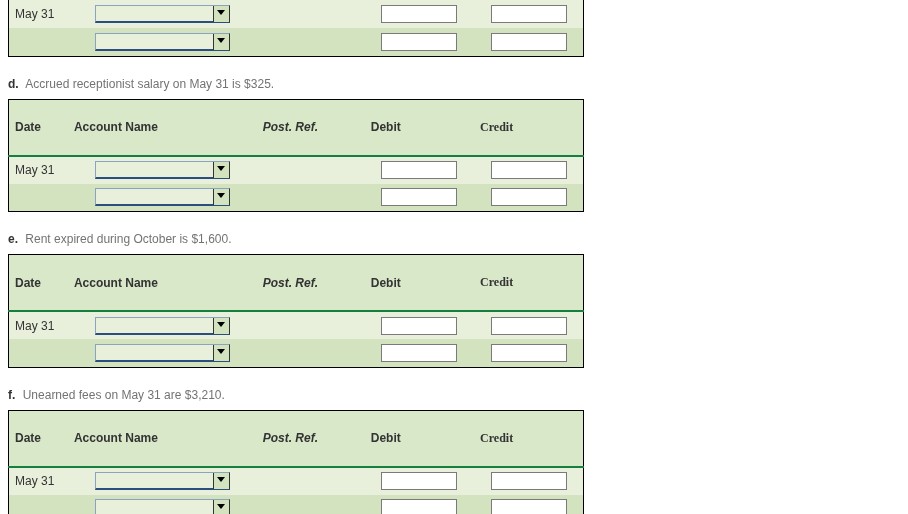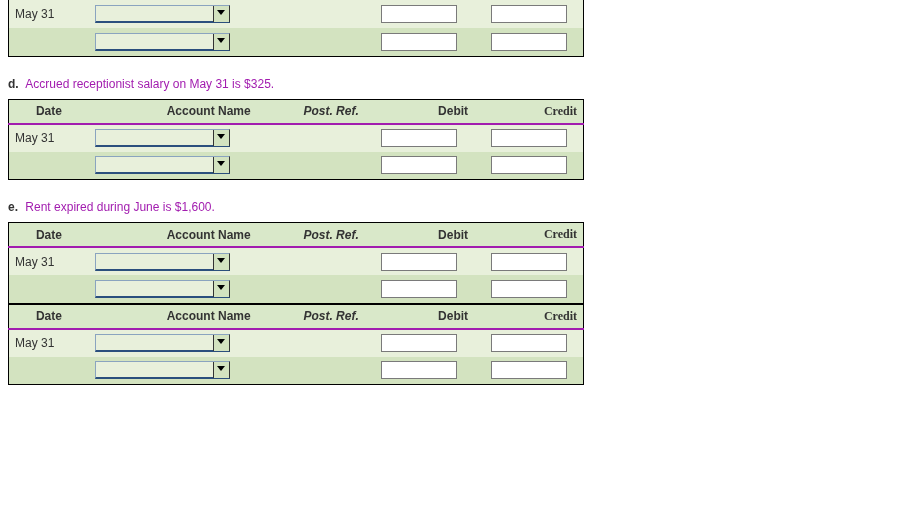--- a/index.html
+++ b/index.html
@@ -18,35 +18,35 @@
   .prompt {
     margin: 18px 0 6px 0;
     padding: 2px 0;
   }
   .prompt .letter {
     font-weight: bold;
     color: #333;
     margin-right: 4px;
   }
   .prompt .text {
-    color: #a21caf;
+    color: #737373;
   }
   table.journal {
     border-collapse: collapse;
     width: 576px;
     background: #d9e8c9;
     border: 1px solid #000;
   }
   table.journal th {
     background: #d9e8c9;
     font-weight: bold;
-    text-align: right;
+    text-align: left;
     font-size: 12px;
-    padding: 4px 6px;
-    border-bottom: 2px solid #a21caf;
+    padding: 20px 6px;
+    border-bottom: 2px solid #15803d;
   }
   table.journal td {
     padding: 4px 6px;
     vertical-align: middle;
     height: 28px;
   }
   table.journal tr.row-a td { background: #e8f0db; }
   table.journal tr.row-b td { background: #d3e3c0; }
   .col-date   { width: 60px; text-align: left; padding-left:6px;margin-top:28px;}
   .col-acct   { width: 190px; text-align: center; margin-top: 34px;}
@@ -166,21 +166,21 @@
       </td>
       <td class="col-ref"></td>
       <td class="col-debit"><span class="num-input"></span></td>
       <td class="col-credit"><span class="num-input"></span></td>
     </tr>
   </tbody>
     </table>
 
   <p class="prompt">
     <span class="letter">e.</span>
-    <span class="text">Rent expired during June is $1,600.</span>
+    <span class="text">Rent expired during October is $1,600.</span>
   </p>
   <table class="journal">
     <tbody>
         <tr>
       <th class="col-date">Date</th>
       <th class="col-acct">Account Name</th>
       <th class="col-ref">Post. Ref.</th>
       <th class="col-debit">Debit</th>
       <th class="col-credit">Credit</th>
     </tr>
@@ -210,20 +210,24 @@
           </span>
         </span>
       </td>
       <td class="col-ref"></td>
       <td class="col-debit"><span class="num-input"></span></td>
       <td class="col-credit"><span class="num-input"></span></td>
     </tr>
   </tbody>
     </table>
 
+  <p class="prompt">
+    <span class="letter">f.</span>
+    <span class="text">Unearned fees on May 31 are $3,210.</span>
+  </p>
   <table class="journal">
     <tbody>
         <tr>
       <th class="col-date">Date</th>
       <th class="col-acct">Account Name</th>
       <th class="col-ref">Post. Ref.</th>
       <th class="col-debit">Debit</th>
       <th class="col-credit">Credit</th>
     </tr>
     <tr class="row-a">

